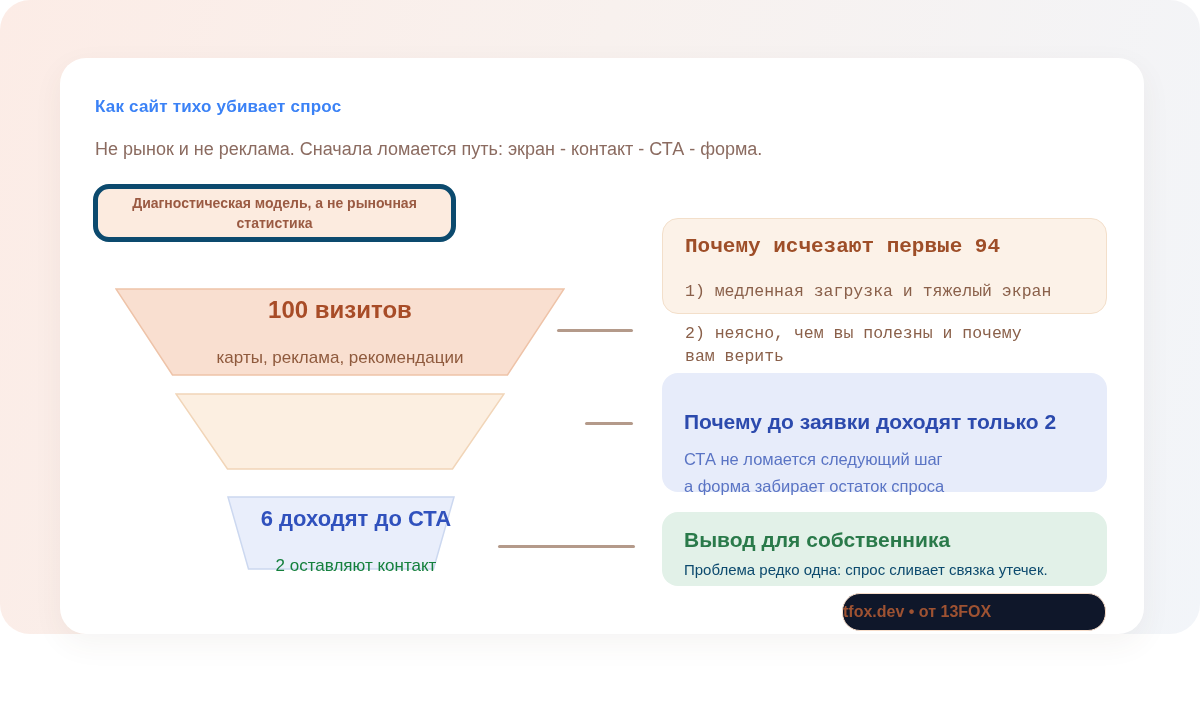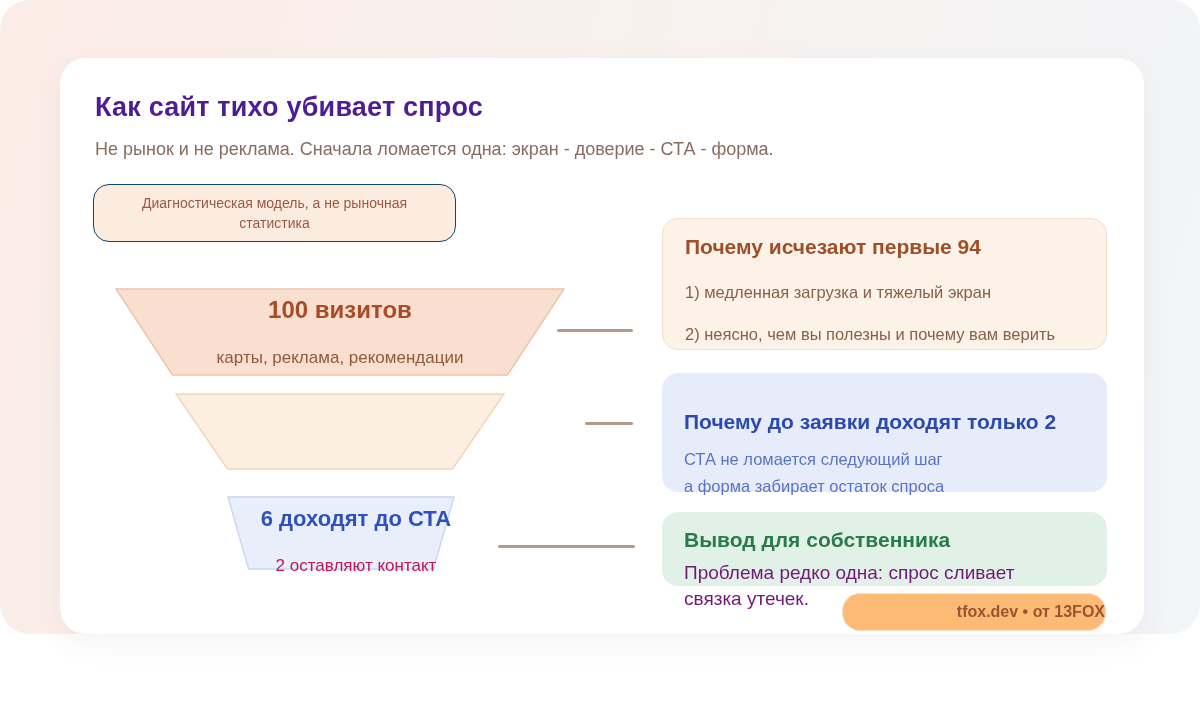--- a/index.html
+++ b/index.html
@@ -13,77 +13,77 @@
     border-radius:30px;
     background:linear-gradient(105deg,#fcece6 0%,#f8f1ee 45%,#f2f5f9 100%);
   }
   .card{
     position:absolute;left:60px;top:58px;width:1084px;height:576px;
     background:#ffffff;border-radius:26px;
     box-shadow:0 10px 30px rgba(90,60,50,0.06);
   }
   .page-title{
     position:absolute;left:95px;top:90px;width:700px;
-    font-size:27px;font-weight:bold;color:#4c1d95;line-height:34px;letter-spacing:.2px;
+    font-size:17px;font-weight:bold;color:#3b82f6;line-height:34px;letter-spacing:.2px;
   }
   .page-subtitle{
     position:absolute;left:95px;top:137px;width:800px;
     font-size:18px;color:#8b6b60;line-height:24px;
   }
   .top-badge{
     position:absolute;left:93px;top:184px;width:363px;height:58px;
-    background:#fcebdf;border:1px solid #0c4a6e;border-radius:16px;
+    background:#fcebdf;border:5px solid #0c4a6e;border-radius:16px;
     display:flex;align-items:center;justify-content:center;text-align:center;
-    padding:0 30px;font-size:14px;font-weight:normal;color:#9a5a42;line-height:1.45;
+    padding:0 30px;font-size:14px;font-weight:bold;color:#9a5a42;line-height:1.45;
   }
   .funnel-svg{position:absolute;}
   .stage-text{
     position:absolute;display:flex;flex-direction:column;align-items:center;
     justify-content:center;text-align:center;gap:24px;
   }
   .stage-head{font-weight:bold;white-space:nowrap;}
   .stage-note{white-space:nowrap;}
   .stage1 .stage-head{font-size:24px;color:#a84c27;}
   .stage1 .stage-note{font-size:17px;color:#8f5a3d;}
   .stage2 .stage-head{font-size:22px;color:#a84c27;}
   .stage2 .stage-note{font-size:17px;color:#8c5a40;}
   .stage3 .stage-head{font-size:22px;color:#3051bd;}
-  .stage3 .stage-note{font-size:17px;color:#be185d;}
+  .stage3 .stage-note{font-size:17px;color:#15803d;}
   .connector{position:absolute;height:3px;background:#b49a8a;border-radius:2px;}
   .panel{
     position:absolute;left:662px;width:445px;border-radius:16px;padding:12px 22px;
   }
   .panel-title{font-weight:bold;font-size:21px;line-height:28px;margin:2px 0 8px 0;}
   .panel-item{font-size:16.5px;line-height:1.35;margin:20px 0;max-width:372px;}
   .panel-item.small{font-size:14px;margin-top:3px;}
-  .panel-peach{top:218px;height:132px;background:#fcf2e8;border:1px solid #f3dfca;}
+  .panel-peach{top:218px;height:96px;background:#fcf2e8;border:1px solid #f3dfca;font-family:Liberation Mono, monospace;}
   .panel-peach .panel-title{color:#9e4e28;}
   .panel-peach .panel-item{color:#8a604a;}
   .panel-blue{top:373px;height:119px;background:#e7ecfa;padding-top:33px;}
   .panel-blue .panel-title{color:#2c4aad;margin-bottom:10px;}
   .panel-blue .panel-item{color:#5a74c4;line-height:1.65;margin:0;}
   .panel-green{top:512px;height:74px;background:#e2f1e8;}
   .panel-green .panel-title{color:#2a7a4a;margin-bottom:6px;}
-  .panel-green .panel-item{color:#701a75;font-size:19px;margin:0;}
+  .panel-green .panel-item{color:#0c4a6e;font-size:15px;margin:0;}
   .brand-badge{
     position:absolute;left:842px;top:593px;width:264px;height:38px;
-    background:#fdba74;border:1px solid #f7ddca;border-radius:18px;
-    display:flex;align-items:center;justify-content:flex-end;
+    background:#0f172a;border:1px solid #f7ddca;border-radius:18px;
+    display:flex;align-items:center;justify-content:flex-start;
     font-size:16px;font-weight:bold;color:#9e5232;
   }
 </style>
 </head>
 <body>
 
 <div class="page">
   <div class="bg-gradient"></div>
   <div class="card"></div>
 
   <div class="page-title">Как сайт тихо убивает спрос</div>
-  <div class="page-subtitle">Не рынок и не реклама. Сначала ломается одна: экран - доверие - СТА - форма.</div>
+  <div class="page-subtitle">Не рынок и не реклама. Сначала ломается путь: экран - контакт - СТА - форма.</div>
 
   <div class="top-badge">
     <span>Диагностическая модель, а не рыночная статистика</span>
   </div>
 
   <svg class="funnel-svg" style="left:115px;top:288px;" width="450" height="88">
     <polygon points="1,1 449,1 392.5,87 57.5,87" fill="#f9dfd0" stroke="#eec3a8" stroke-width="1.5"></polygon>
   </svg>
   <svg class="funnel-svg" style="left:175px;top:393px;" width="330" height="77">
     <polygon points="1,1 329,1 277.5,76 52.5,76" fill="#fcefe1" stroke="#f1d5b8" stroke-width="1.5"></polygon>

